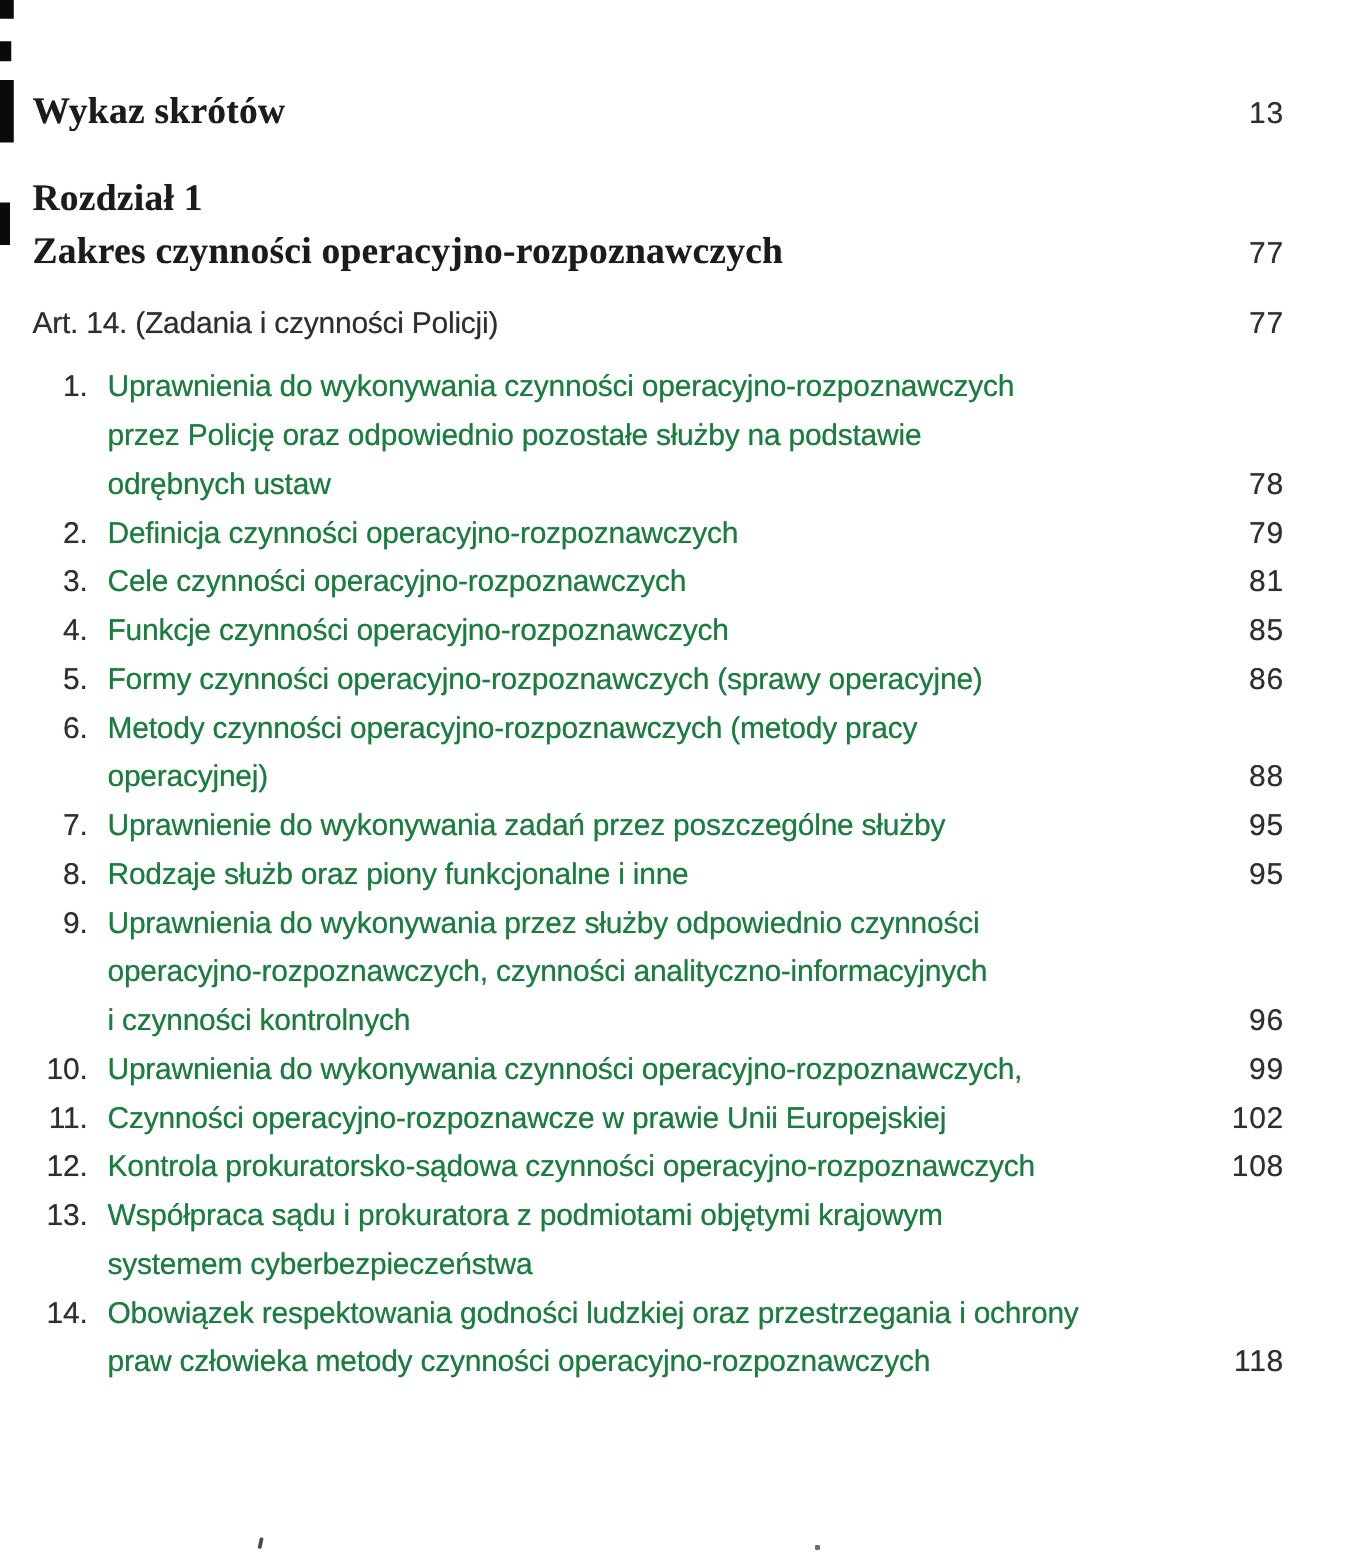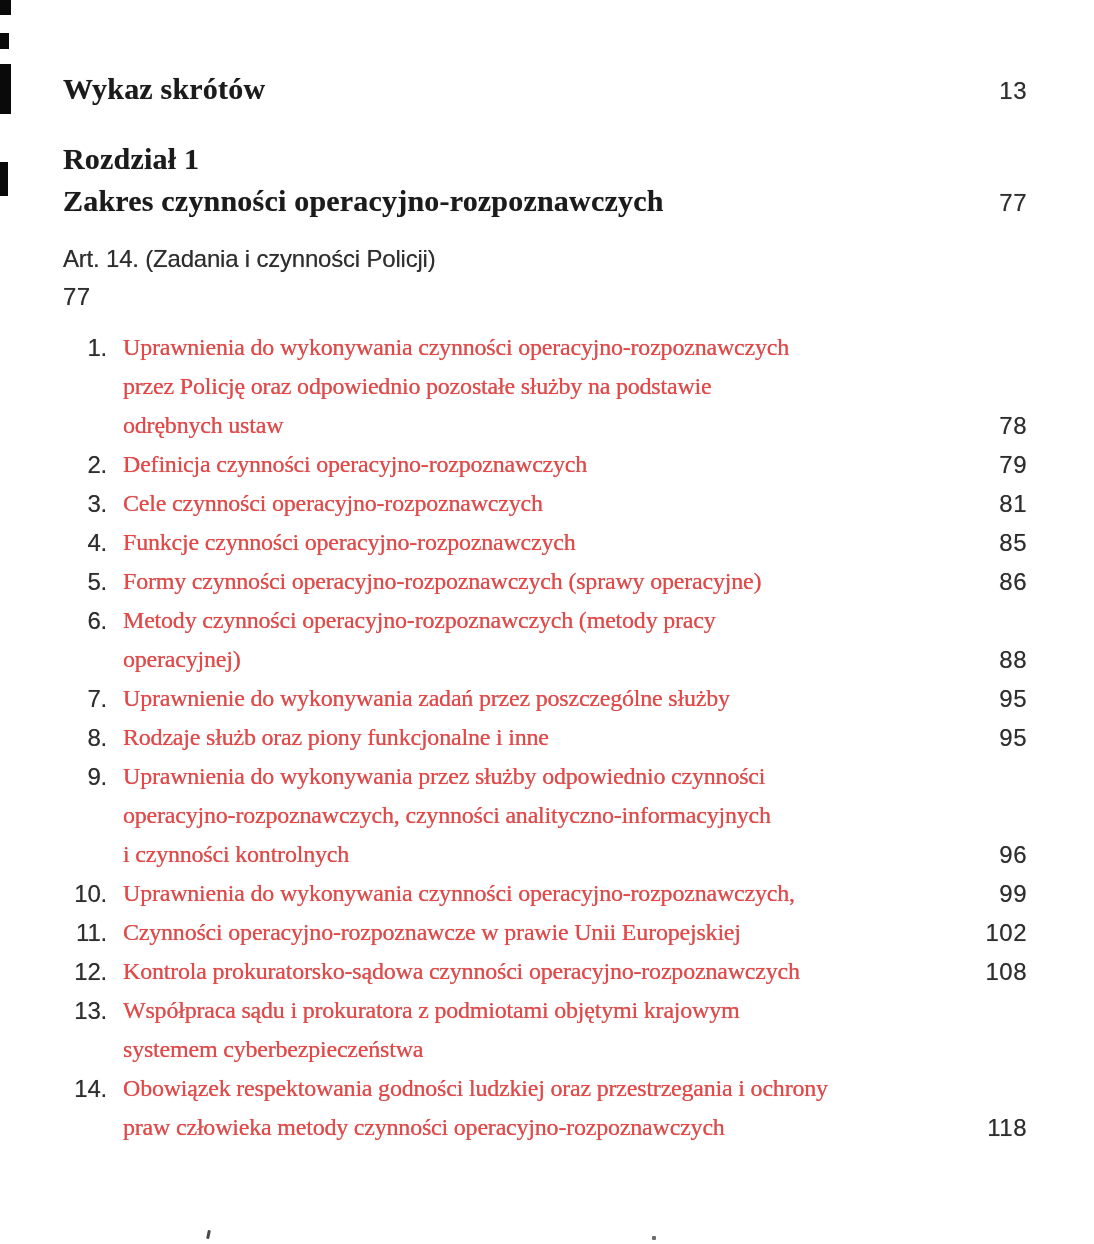--- a/index.html
+++ b/index.html
@@ -13,21 +13,21 @@
     position: relative;
     overflow: hidden;
     font-family: "Liberation Sans", sans-serif;
     color: #2a2a2a;
   }
   .page {
     position: relative;
     box-sizing: border-box;
     width: 1094px;
     height: 920px;
-    padding: 70px 67px 0 63px;
+    padding: 70px 67px 0 26px;
     text-shadow: 0 0 0.7px rgba(30,30,30,0.55);
   }
   
   .h-row {
     display: flex;
     justify-content: space-between;
     align-items: baseline;
     line-height: 38px;
   }
   .h-row + .h-row { margin-top: 28px; }
@@ -37,24 +37,23 @@
     font-size: 30px;
     color: #1b1b1b;
     letter-spacing: 0.2px;
     white-space: nowrap;
   }
   .chapter { margin-top: 28px; line-height: 42px; }
   .chapter .h-row { line-height: 42px; margin-top: 0; justify-content: space-between; }
   .article-row {
     margin-top: 16px;
     display: flex;
-    justify-content: flex-start;
+    justify-content: space-between;
     align-items: baseline;
     line-height: 38px;
-    flex-direction: column;
   }
   .article-label {
     font-size: 24px;
     color: #2e2e2e;
     letter-spacing: -0.2px;
     white-space: nowrap;
   }
   
   .pnum {
     font-size: 24px;
@@ -75,23 +74,22 @@
   .item .num {
     width: 44px;
     flex: 0 0 44px;
     text-align: right;
     color: #2e2e2e;
     align-self: flex-start;
   }
   .item .text {
     flex: 1 1 auto;
     padding-left: 16px;
-    color: #ef4444;
+    color: #15803d;
     min-width: 0;
-    font-family: Liberation Serif, serif;
   }
   .item .text .line { white-space: nowrap; }
   .item .pnum {
     align-self: flex-end;
     flex: 0 0 auto;
     min-width: 44px;
   }
   
   .strip-seg {
     position: absolute;

